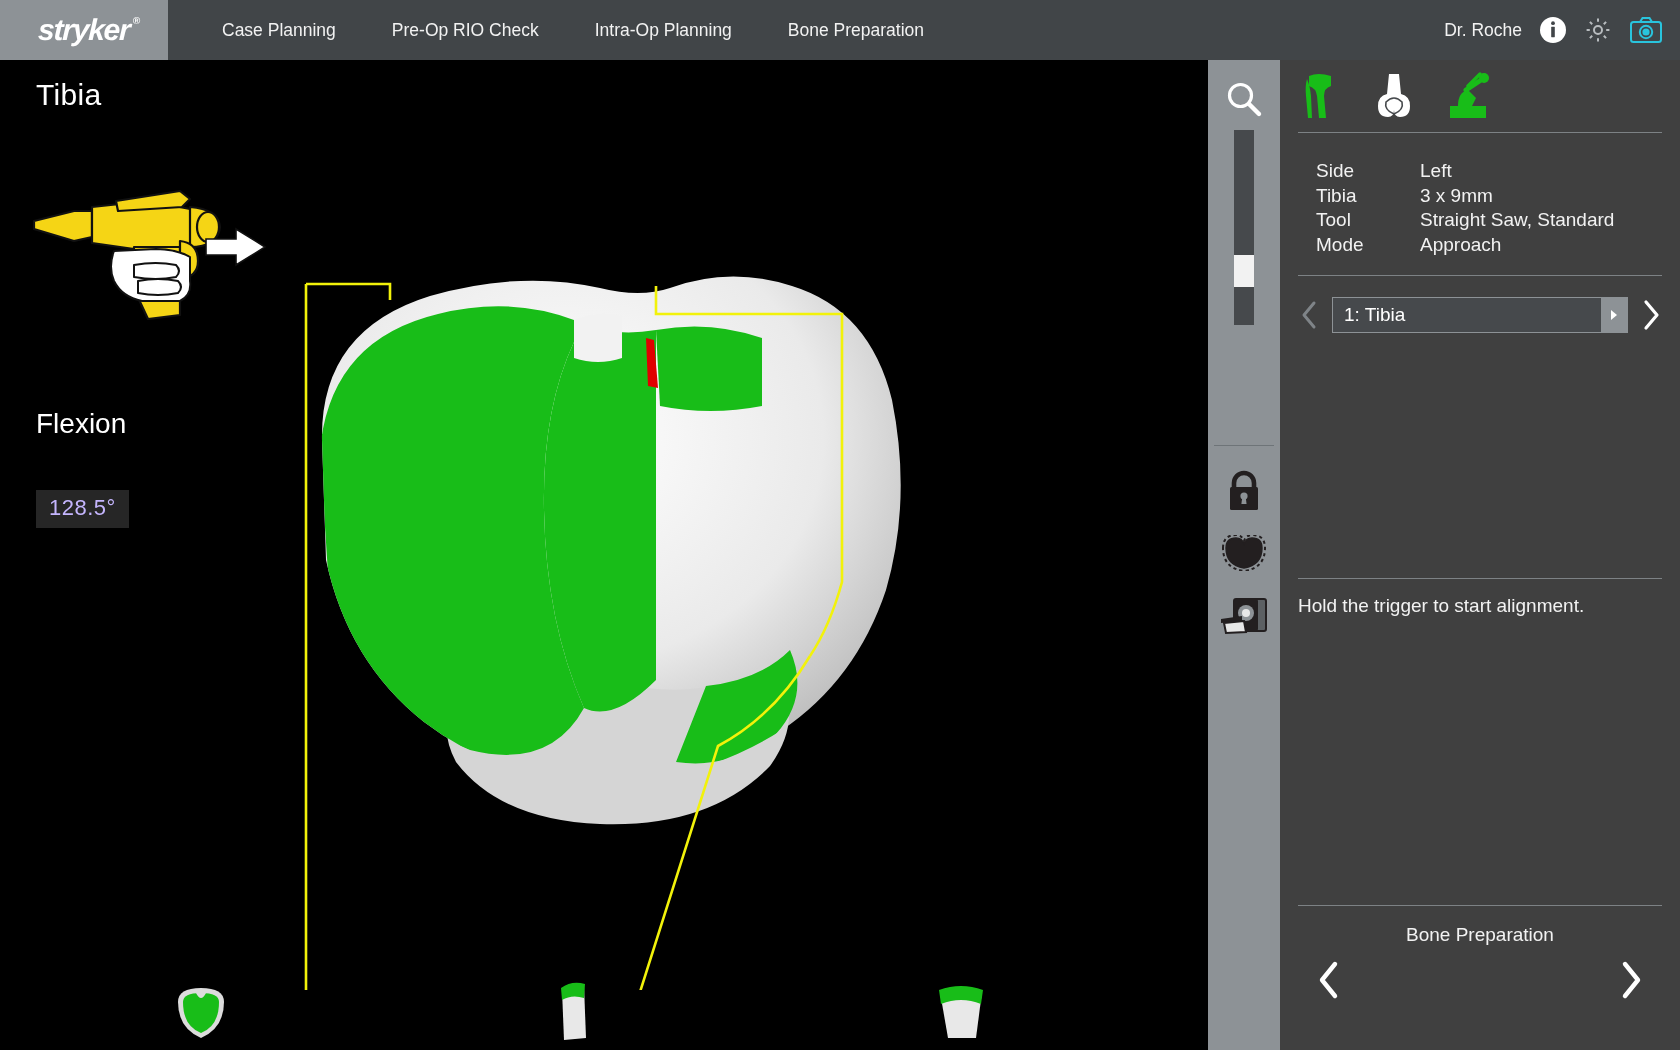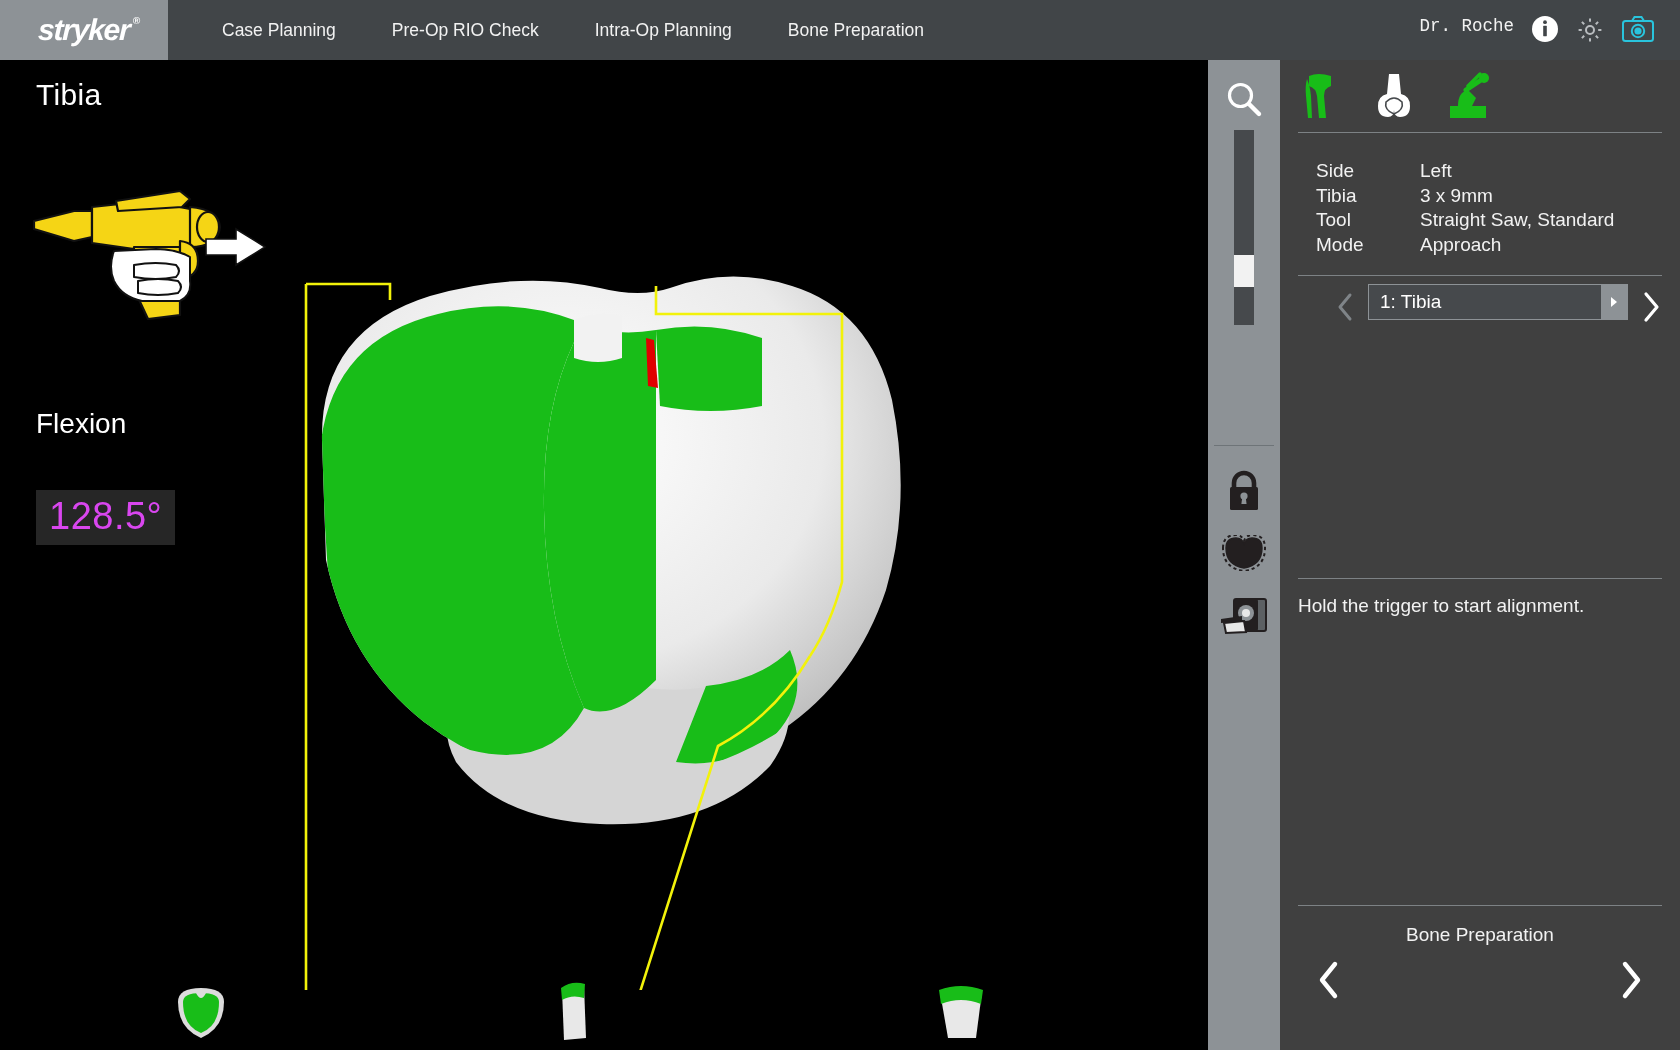--- a/index.html
+++ b/index.html
@@ -10,32 +10,32 @@
   #header { position:absolute; top:0; left:0; width:1680px; height:60px;
             background:#414548; display:flex; align-items:center; }
   #logo-box { width:168px; height:60px; background:#8d9296;
               display:flex; align-items:center; justify-content:center; }
   #logo-text { font-size:30px; font-weight:bold; color:#ffffff; letter-spacing:-1.2px;
                font-style:italic; transform:skewX(-2deg); position:relative; }
   #logo-text sup { font-size:10px; font-style:normal; position:absolute; top:2px; right:-9px; }
   #nav { display:flex; align-items:center; height:60px; margin-left:26px; }
   .nav-tab { color:#f2f2f2; font-size:17.5px; padding:0 28px; height:60px;
              display:flex; align-items:center; cursor:pointer; white-space:nowrap; }
-  #header-right { margin-left:auto; display:flex; align-items:flex-start; gap:18px; padding-right:26px;font-family:Liberation Mono, monospace; }
+  #header-right { margin-left:auto; display:flex; align-items:center; gap:18px; padding-right:18px; }
   #user-name { color:#f2f2f2; font-size:17.5px; }
   .hdr-icon { display:flex; align-items:center; justify-content:center; cursor:pointer; }
 
   
   #viewport { position:absolute; top:60px; left:0; width:1208px; height:990px; background:#000; overflow:hidden; }
   #bone-label { position:absolute; top:18px; left:36px; color:#ffffff; font-size:30px; letter-spacing:0.3px; }
   #drill-graphic { position:absolute; top:125px; left:30px; width:245px; height:135px; }
   #flexion-label { position:absolute; top:348px; left:36px; color:#ffffff; font-size:28px; }
   #flexion-value-box { position:absolute; top:430px; left:36px; background:#262626;
                        padding:5px 13px 7px 13px; }
-  #flexion-value { color:#d946ef; font-size:38px; letter-spacing:0.5px; }
+  #flexion-value { color:#c4b5fd; font-size:22px; letter-spacing:0.5px; }
   #bone-3d { position:absolute; top:150px; left:170px; width:820px; height:780px; }
   #thumbs { position:absolute; bottom:0px; left:0; width:1208px; height:80px; }
   .thumb { position:absolute; bottom:4px; cursor:pointer; }
 
   
   #tool-rail { position:absolute; top:60px; left:1208px; width:72px; height:990px; background:#8d9296; }
   #search-btn { position:absolute; top:10px; left:6px; width:60px; height:58px;
                 display:flex; align-items:center; justify-content:center; cursor:pointer; }
   #zoom-slider { position:absolute; top:70px; left:26px; width:20px; height:195px;
                  background:#46494c; cursor:pointer; }
@@ -48,21 +48,21 @@
   #panel { position:absolute; top:60px; left:1280px; width:400px; height:990px; background:#404040; }
   #panel-icons { height:72px; display:flex; align-items:center; justify-content:flex-start;
                  gap:22px; padding-left:14px; }
   .panel-icon { width:52px; height:56px; display:flex; align-items:center;
                 justify-content:center; cursor:pointer; }
   .hrule { height:1px; background:#7d8285; margin:0 18px; }
   #info-table { padding:26px 0 18px 36px; }
   .info-row { display:flex; font-size:19px; color:#f2f2f2; line-height:24.5px; }
   .info-key { width:104px; flex:none; }
   .info-val { flex:1; }
-  #selector-row { display:flex; height:62px; padding:0 12px; margin-top:8px;margin-left:36px; }
+  #selector-row { display:flex; align-items:center; height:62px; padding:0 12px; margin-top:8px; }
   .sel-chevron { width:34px; height:46px; display:flex; align-items:center;
                  justify-content:center; cursor:pointer; flex:none; }
   #sel-box { flex:1; height:36px; border:1px solid #8d9296; background:#46494c;
              display:flex; align-items:center; margin:0 6px; cursor:pointer; }
   #sel-text { flex:1; color:#ffffff; font-size:19px; padding-left:11px; }
   #sel-arrow { width:26px; height:34px; background:#8d9296; display:flex;
                align-items:center; justify-content:center; flex:none; }
   #status-rule { height:1px; background:#7d8285; margin:232px 18px 0 18px; }
   #status-text { color:#f2f2f2; font-size:19px; padding:16px 0 0 18px; }
   #bottom-nav { position:absolute; bottom:0; left:0; width:400px; height:145px; }

